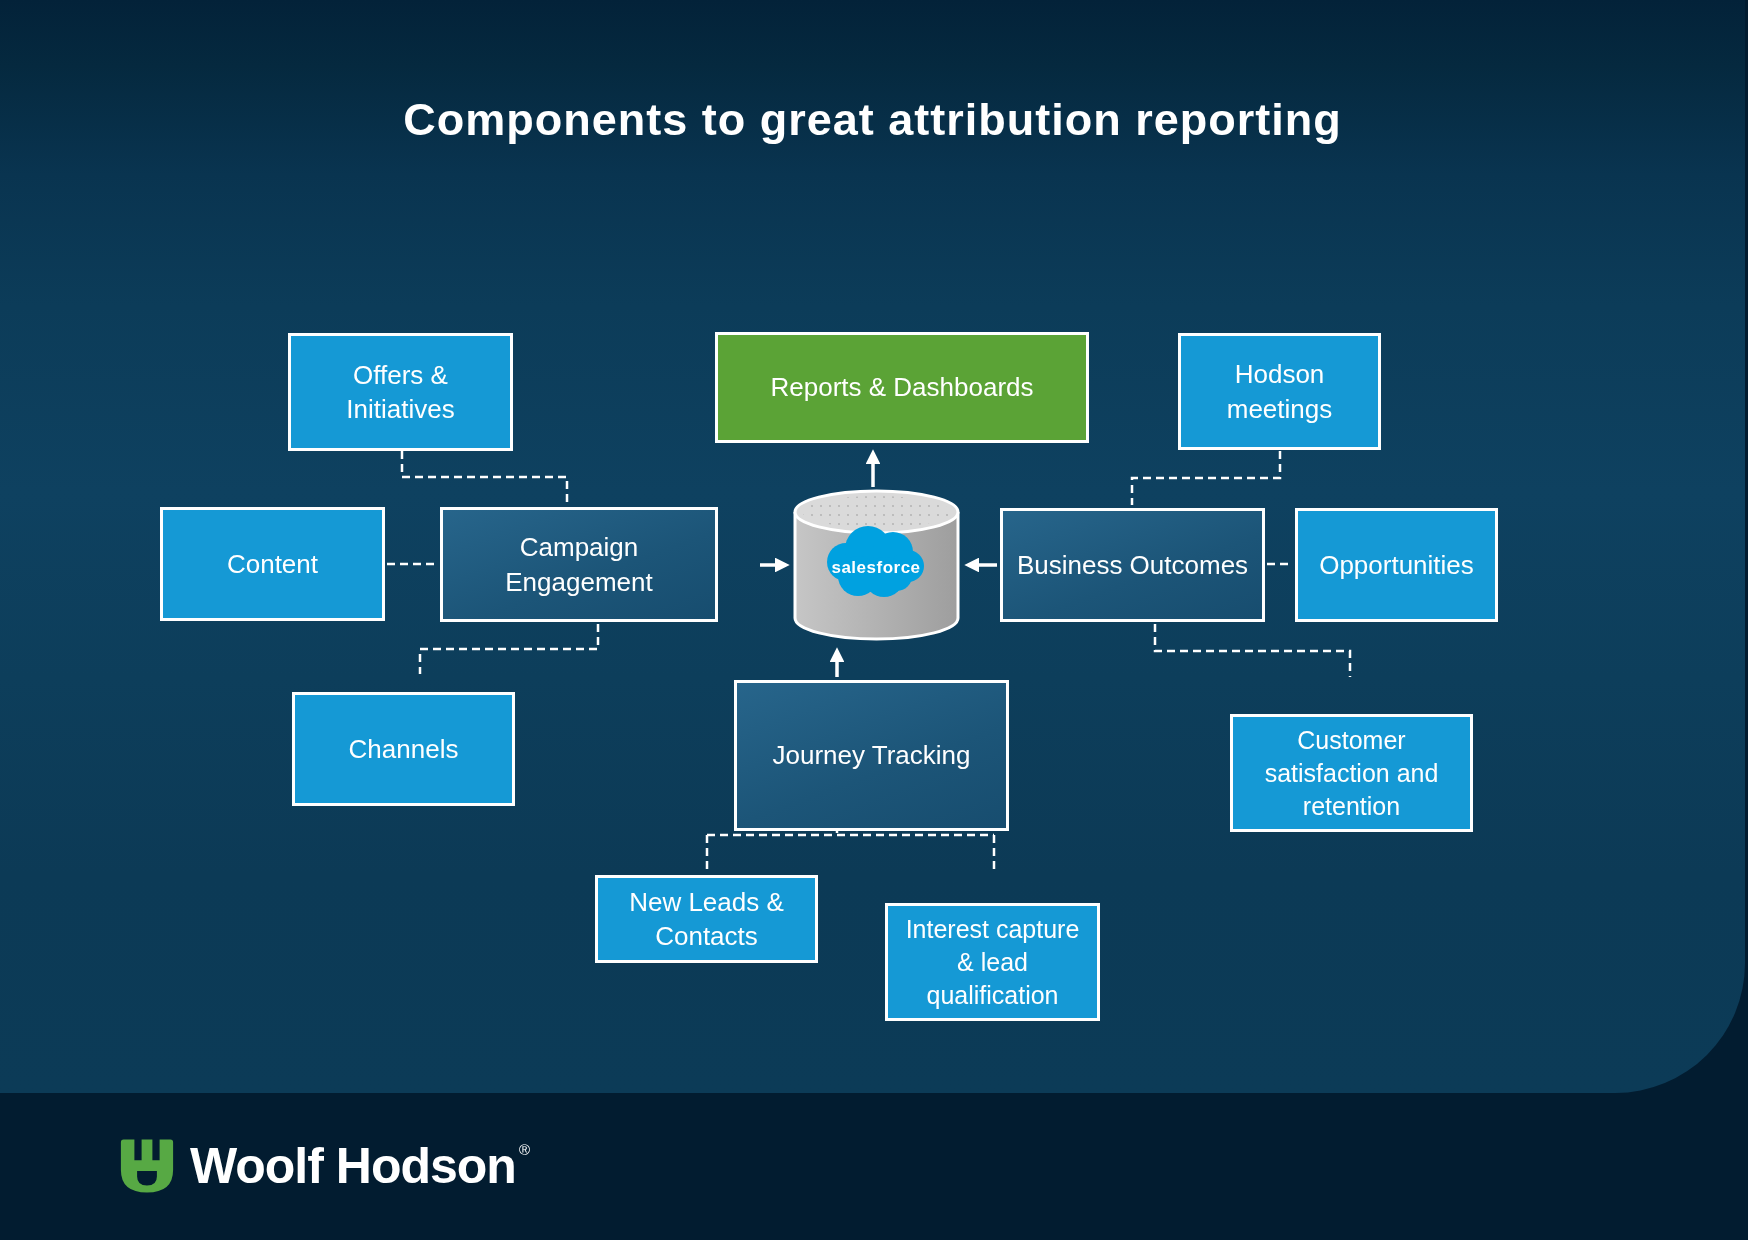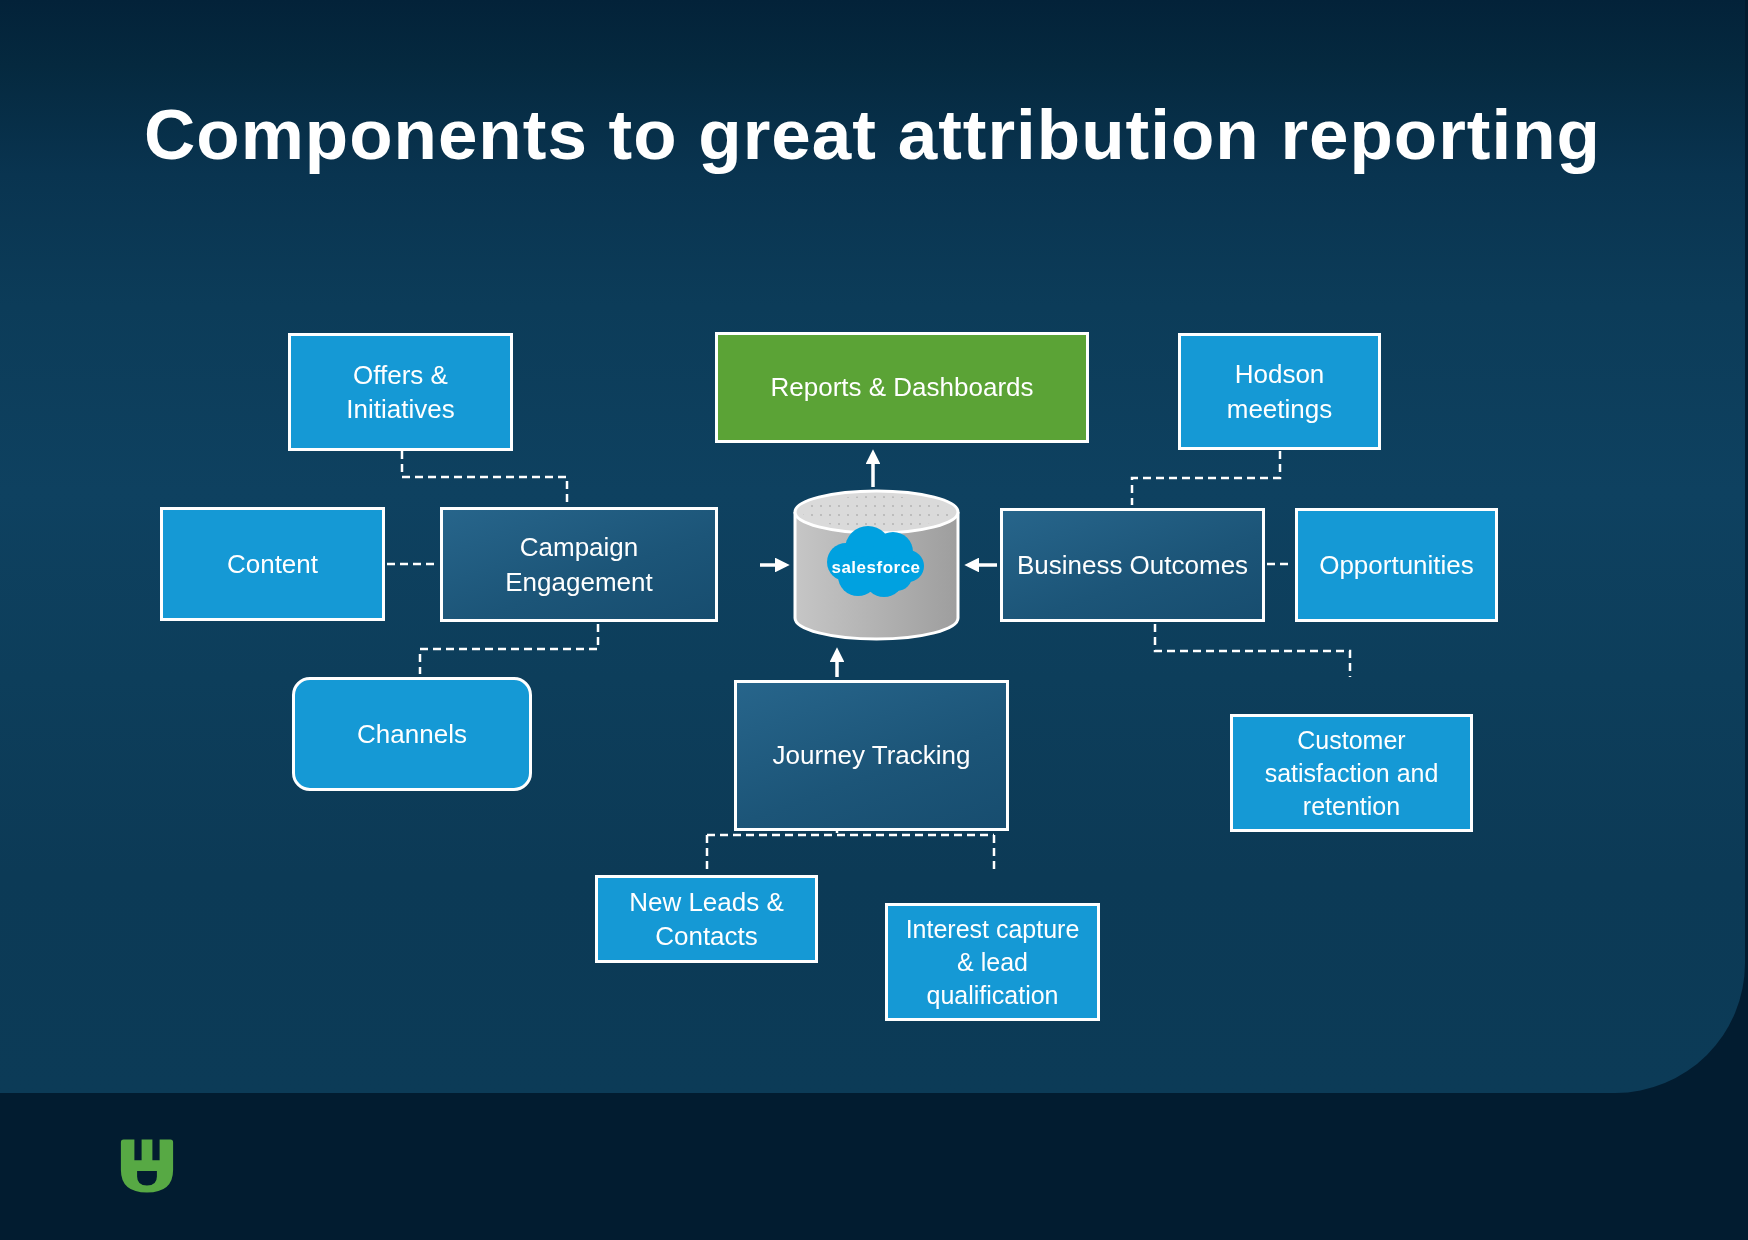--- a/index.html
+++ b/index.html
@@ -11,42 +11,42 @@
   .panel {
     position:absolute; left:0; top:0; right:3px; height:1093px;
     border-bottom-right-radius:130px;
     background:linear-gradient(180deg,
       #032239 0%, #05293f 6%, #093450 16%, #0c3c59 28%,
       #0e4160 45%, #0d3e5b 62%, #0c3a56 80%, #0c3b57 100%);
   }
   .title {
     position:absolute; top:94px; left:0; width:1745px; margin:0;
     text-align:center; color:#ffffff;
-    font-size:71px; font-weight:700; letter-spacing:1px; line-height:1.15;
+    font-size:45px; font-weight:700; letter-spacing:1px; line-height:1.15;
   }
   .connectors { position:absolute; left:0; top:0; pointer-events:none; }
   .node {
     position:absolute; box-sizing:border-box;
     display:flex; align-items:center; justify-content:center;
     text-align:center; color:#ffffff; border:3px solid #ffffff;
     font-size:26px; line-height:1.32;
   }
   .node-label { white-space:pre-line; }
   .light { background:#1599d5; }
   .dark  { background:linear-gradient(160deg,#27658b 0%, #1c5578 58%, #174d6f 100%); }
   .green { background:#5ba336; }
 
   .n-offers        { left:288px;  top:333px; width:225px; height:118px; }
   .n-reports       { left:715px;  top:332px; width:374px; height:111px; }
   .n-sales         { left:1178px; top:333px; width:203px; height:117px; }
   .n-content       { left:160px;  top:507px; width:225px; height:114px; }
   .n-campaign      { left:440px;  top:507px; width:278px; height:115px; }
   .n-business      { left:1000px; top:508px; width:265px; height:114px; }
   .n-opportunities { left:1295px; top:508px; width:203px; height:114px; }
-  .n-channels      { left:292px;  top:677px; width:240px; height:114px;border-radius:18px; }
+  .n-channels      { left:292px;  top:692px; width:223px; height:114px; }
   .n-journey       { left:700px;  top:680px; width:275px; height:151px;margin-left:34px; }
   .n-customer      { left:1230px; top:696px; width:243px; height:118px; font-size:25px;margin-top:18px; }
   .n-newleads      { left:595px;  top:875px; width:223px; height:88px; }
   .n-interest      { left:885px;  top:875px; width:215px; height:118px; font-size:25px;margin-top:28px; }
 
   .footer-logo {
     position:absolute; left:120px; top:1136px; height:60px;
     display:flex; align-items:center; gap:16px;
   }
   .logo-text {
@@ -157,15 +157,16 @@
 qualification</span>
   </div>
 
   <div class="footer-logo">
     <svg width="54" height="57" viewBox="0 0 60 60">
       <path fill="#57a944" fill-rule="evenodd" d="M1,3 Q1,0 4,0 H56 Q59,0 59,3 V34 Q59,59 30,59 Q1,59 1,34 Z
                M16,0 H24 V23 H16 Z
                M36,0 H44 V23 H36 Z
                M19,35 H41 V41 Q41,51 30,51 Q19,51 19,41 Z"></path>
     </svg>
+    <div class="logo-text"><span>Woolf Hodson</span><sup>®</sup></div>
   </div>
 
 </div>
 
 </body></html>

